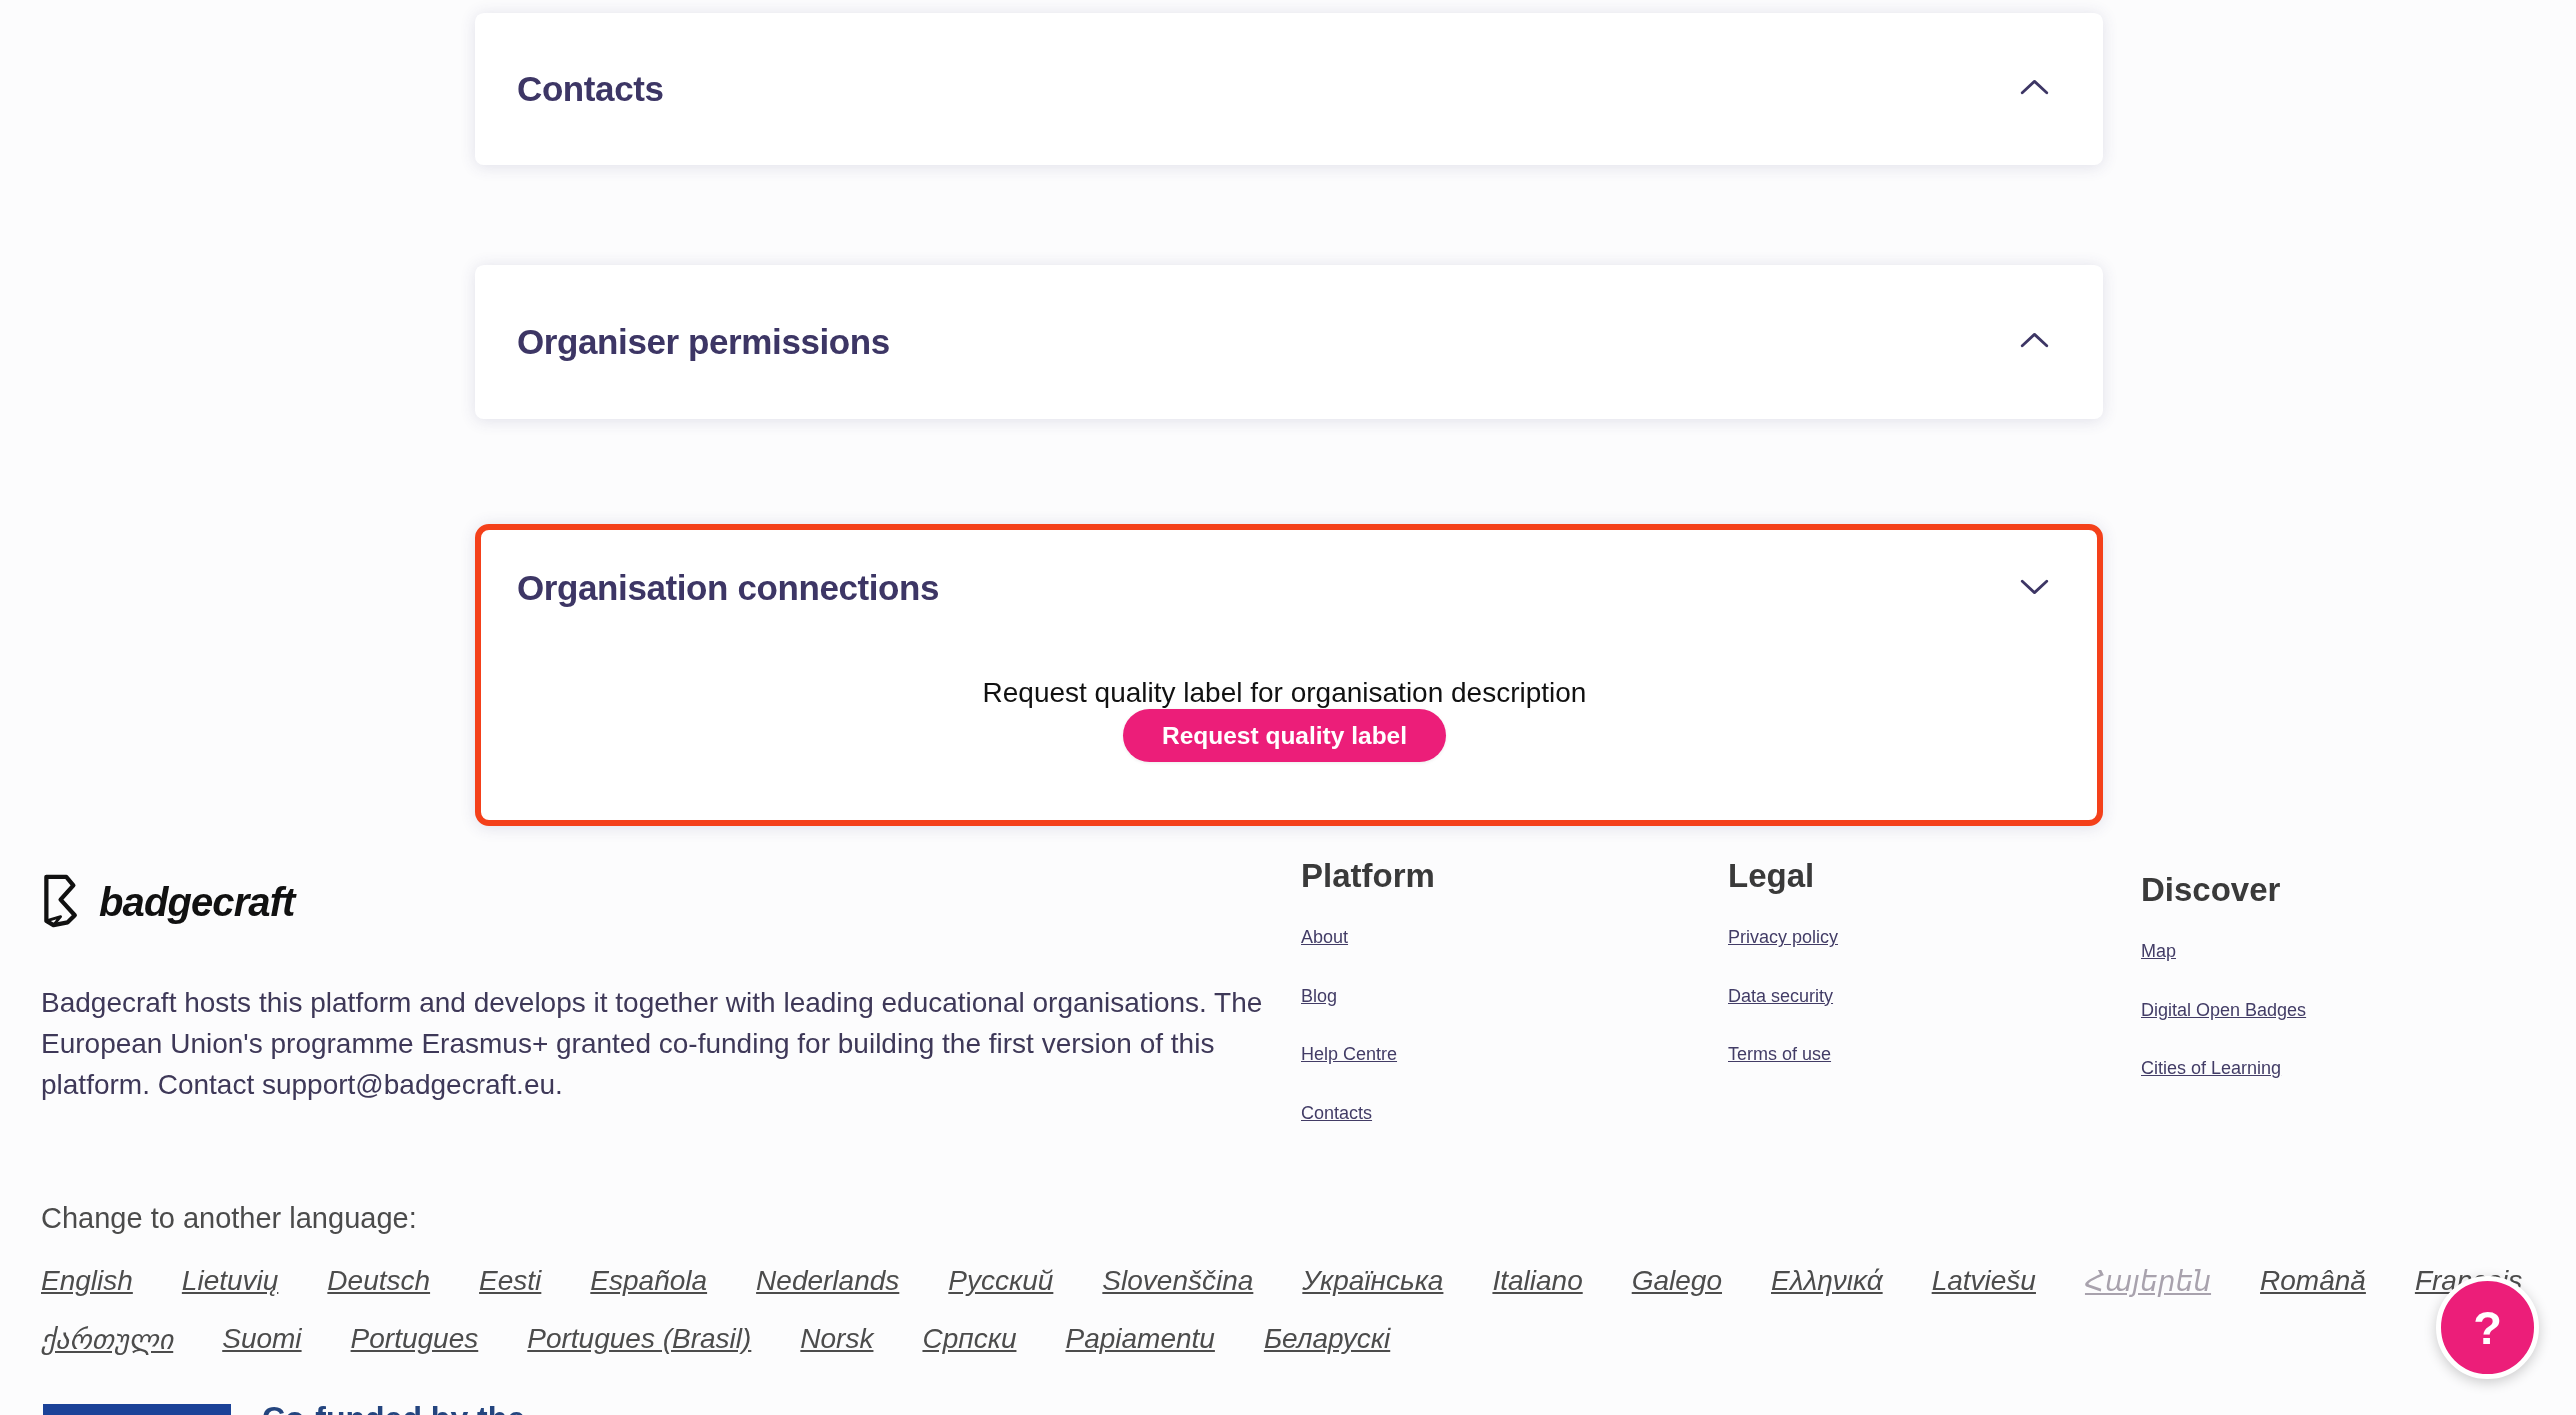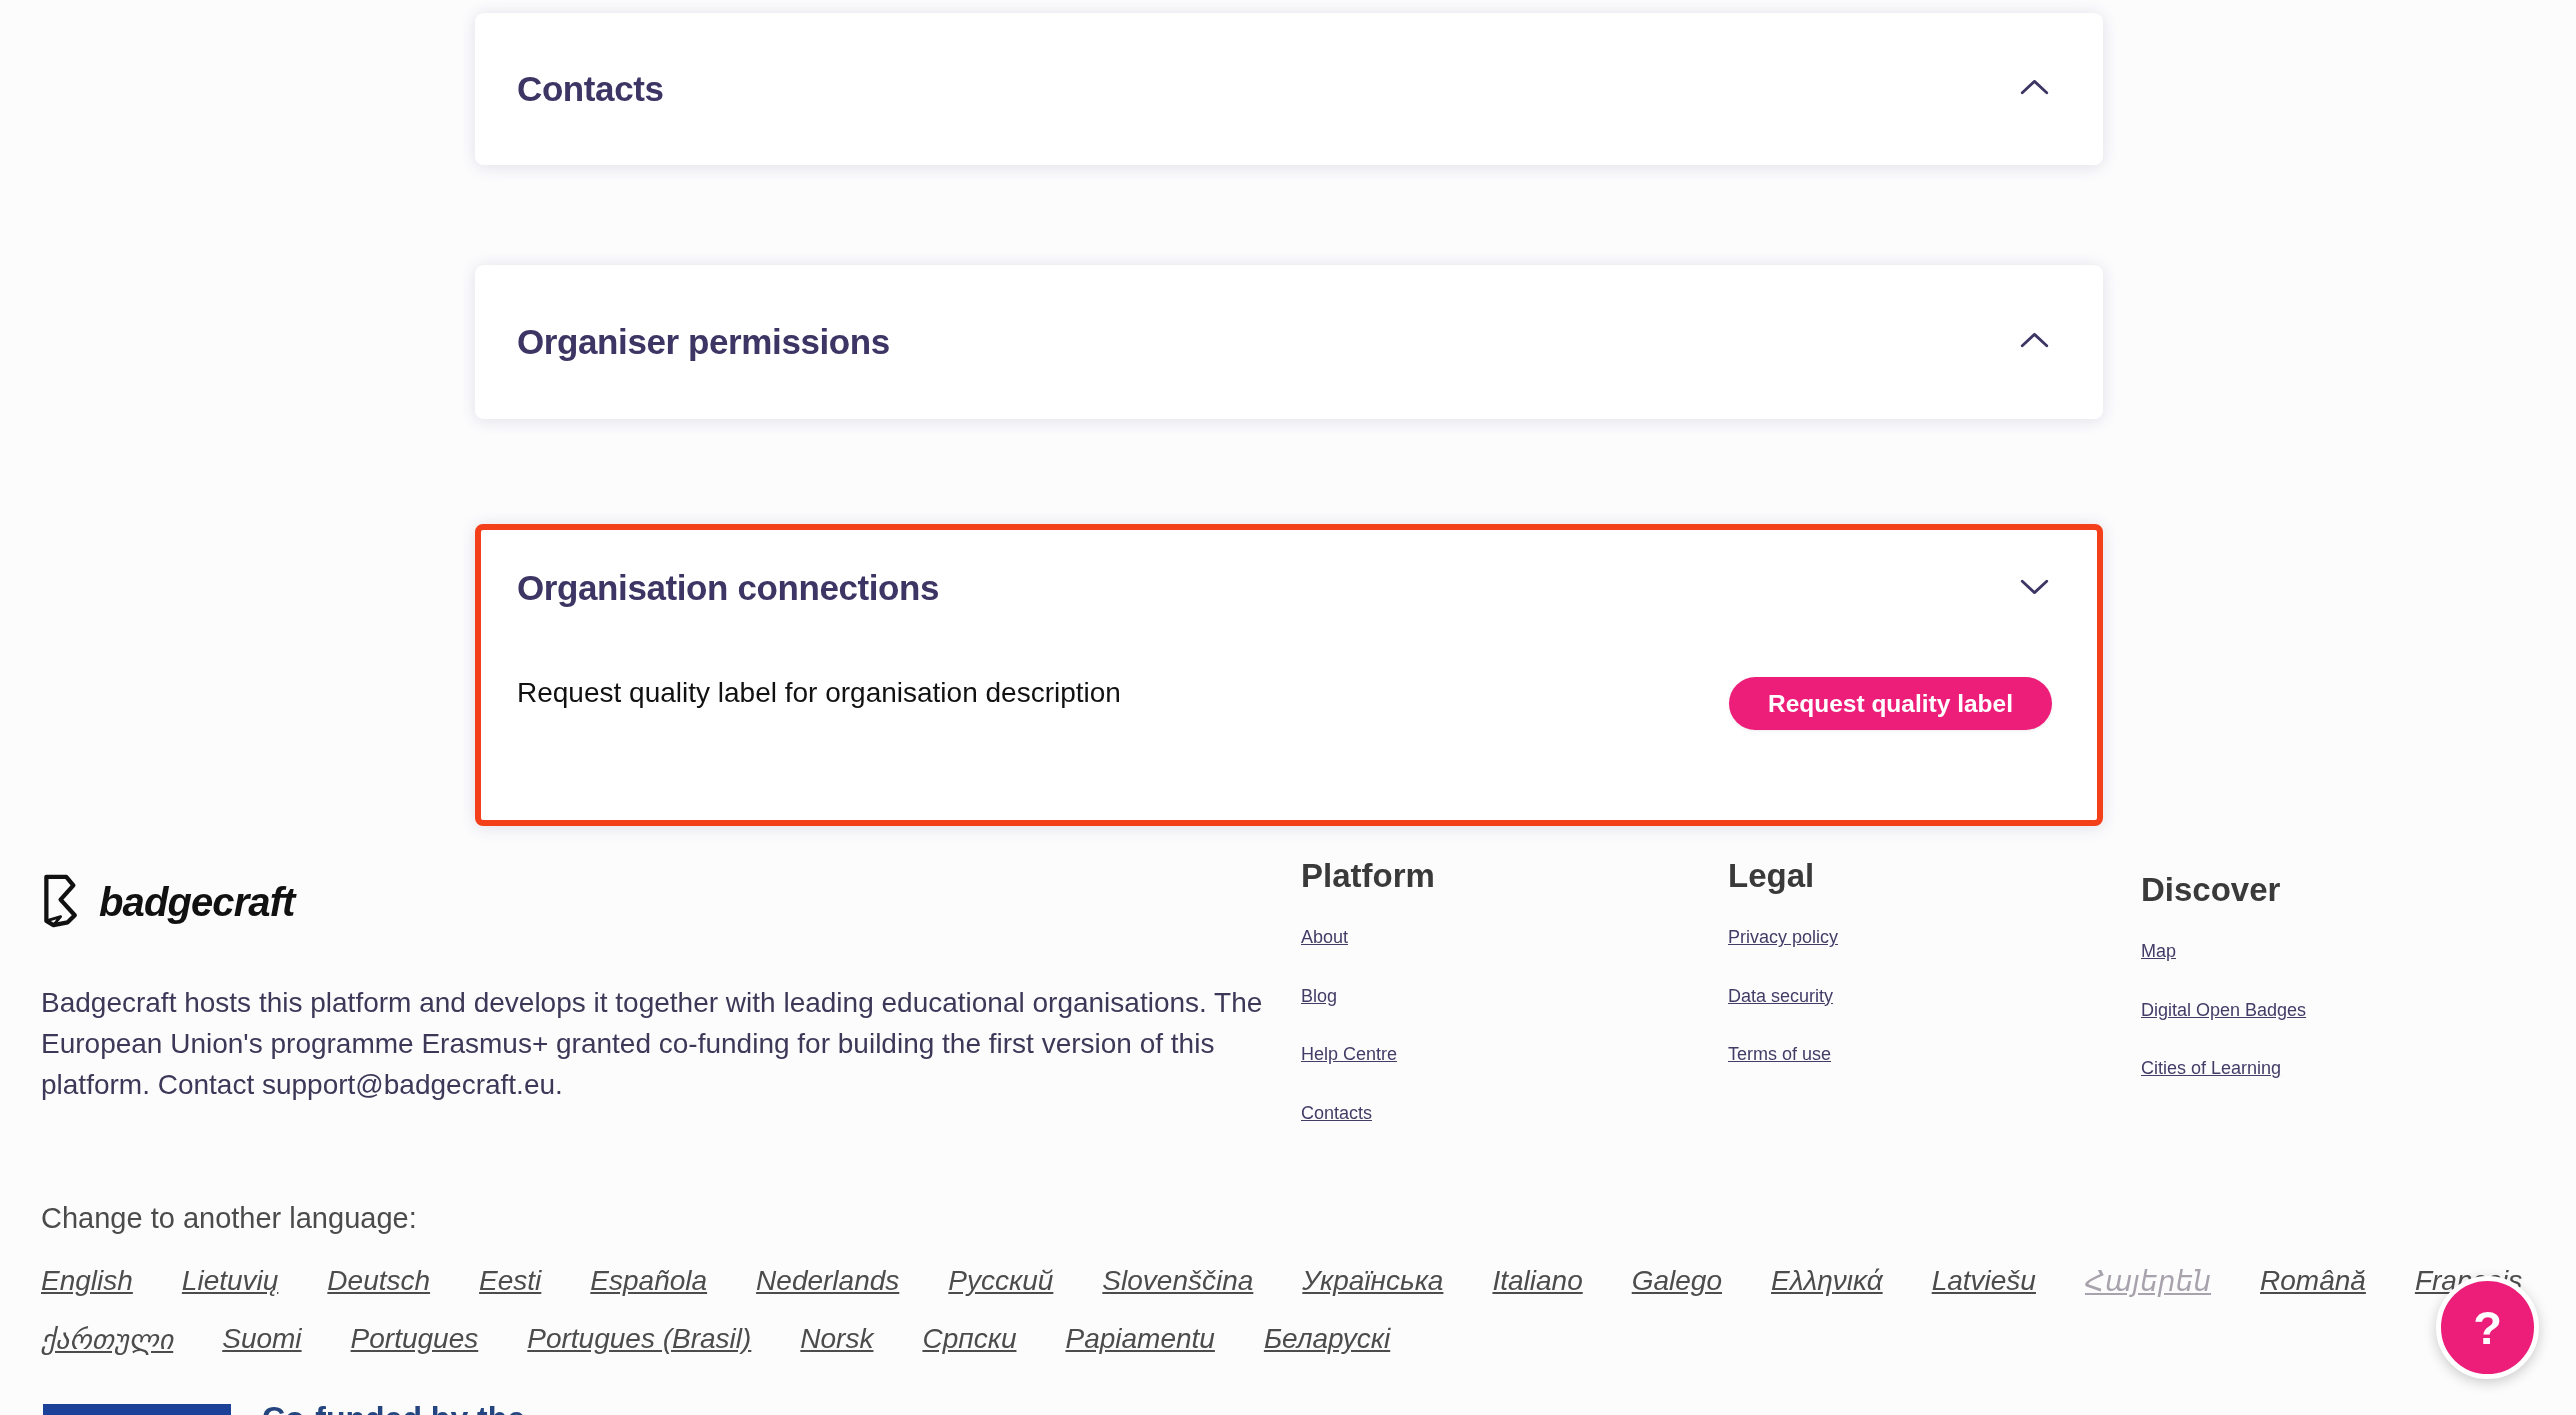--- a/index.html
+++ b/index.html
@@ -37,26 +37,27 @@
   }
   .card-title{
     font-size:35px;font-weight:700;color:var(--heading-purple);
     letter-spacing:-0.4px;margin:0;line-height:42px;
   }
   .chev{flex:0 0 auto;}
   #card-contacts{top:13px;height:152px;}
   #card-organiser{top:265px;height:154px;}
   #card-connections{
     top:524px;height:302px;border:6.1px solid var(--highlight-red);
-    border-radius:8px;padding:37px 45px 0 36px;
+    border-radius:14px;padding:37px 45px 0 36px;
   }
   #card-connections .card-header{height:auto;padding:0;}
   .connections-row{
-    display:flex;justify-content:space-between;align-items:flex-start;
+    display:flex;justify-content:space-between;align-items:center;
     margin-top:68px;
+    flex-direction:column;
   }
   .connections-label{font-size:28px;color:var(--body-text);}
   .pill-button{
     background:var(--accent-pink);color:#fff;border:none;
     height:53px;border-radius:28px;padding:0 39px;
     font-size:24.5px;font-weight:700;line-height:53px;
     font-family:inherit;box-shadow:0 0.9px 3.5px rgba(0,0,0,.08);
     cursor:pointer;white-space:nowrap;
   }
   

